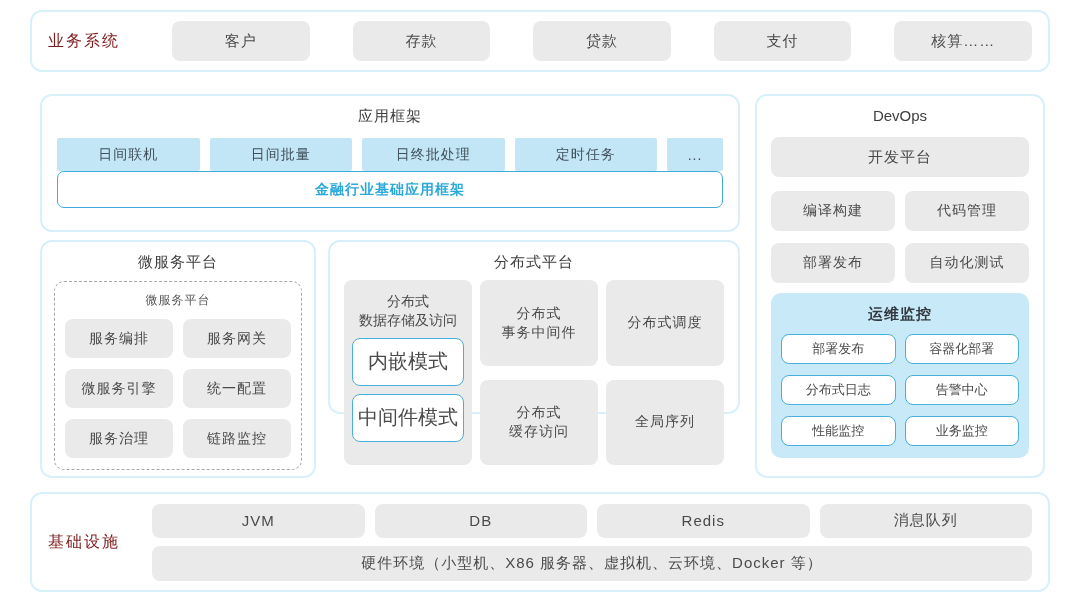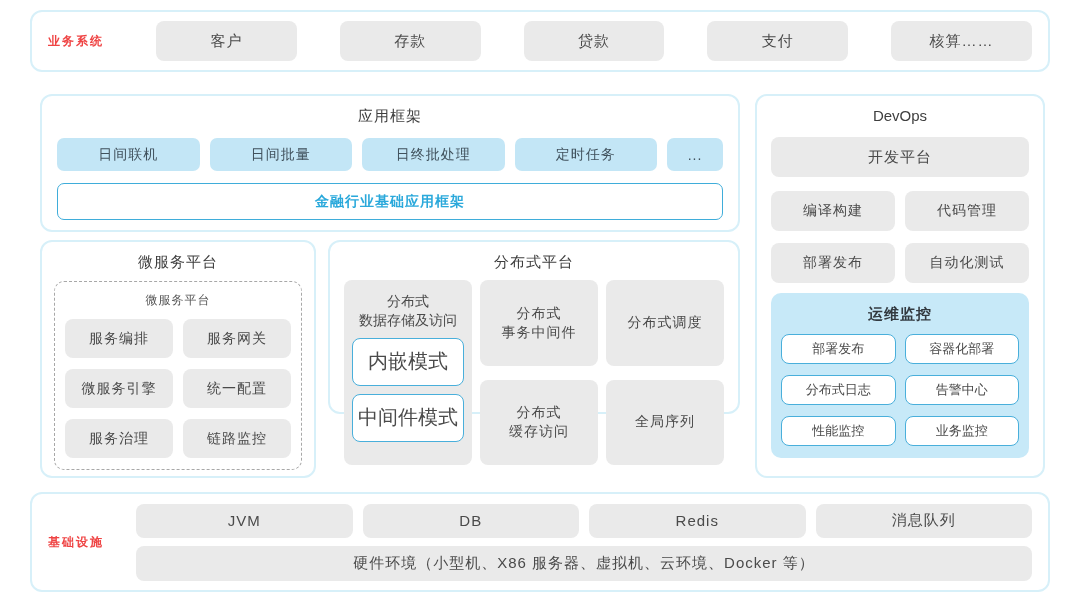--- a/index.html
+++ b/index.html
@@ -5,38 +5,38 @@
   html,body{margin:0;padding:0;background:#ffffff;}
   body{font-family:"Liberation Sans","DejaVu Sans",sans-serif;}
   .canvas{position:relative;width:1080px;height:602px;background:#ffffff;overflow:hidden;}
 
   .card{position:absolute;background:#ffffff;border:2px solid #D7F0F9;border-radius:12px;box-sizing:border-box;}
 
   .card-title{text-align:center;font-size:15px;color:#3E3E3E;font-weight:500;margin-top:11px;letter-spacing:1px;}
 
   .gray-box{background:#EAEAEA;border-radius:8px;display:flex;align-items:center;justify-content:center;
             color:#4A4A4A;font-size:15px;letter-spacing:1px;box-sizing:border-box;}
-  .blue-box{background:#C3E6F6;border-radius:7px;display:flex;align-items:center;justify-content:center;
+  .blue-box{background:#C3E6F6;border-radius:2px;display:flex;align-items:center;justify-content:center;
             color:#40515C;font-size:14px;letter-spacing:1px;box-sizing:border-box;}
   .outline-blue{background:#ffffff;border:1px solid #49AFDB;border-radius:8px;display:flex;align-items:center;
             justify-content:center;color:#4A4A4A;box-sizing:border-box;}
   .multiline{white-space:pre-line;text-align:center;line-height:1.35;}
 
   
   .top-card{left:30px;top:10px;width:1020px;height:62px;display:flex;align-items:center;padding:0 16px;}
-  .side-label{font-size:12px;color:#ef4444;font-weight:700;letter-spacing:2px;flex:0 0 auto;}
+  .side-label{font-size:16px;color:#7f1d1d;font-weight:400;letter-spacing:2px;flex:0 0 auto;}
   .top-row{flex:1;display:flex;gap:43px;margin-left:52px;}
   .top-row .gray-box{flex:1;height:40px;}
 
   
   .framework-card{left:40px;top:94px;width:700px;height:138px;}
   .fw-row{display:flex;gap:10px;margin:12px 15px 0;}
   .fw-row .blue-box{flex:1;height:33px;}
   .fw-row .dots{flex:0 0 56px;}
-  .fw-base{margin:12px 15px 0;height:35px;border:1px solid #3FADDA;border-radius:7px;display:flex;
+  .fw-base{margin:0 15px 0;height:35px;border:1px solid #3FADDA;border-radius:7px;display:flex;
            align-items:center;justify-content:center;color:#2BA9DB;font-weight:700;font-size:14px;letter-spacing:1px;}
 
   
   .micro-card{left:40px;top:240px;width:276px;height:238px;}
   .dashed-box{margin:9px 12px 0;border:1px dashed #A8A8A8;border-radius:10px;padding:6px 10px 11px;box-sizing:border-box;}
   .inner-title{text-align:center;font-size:12px;color:#555555;margin:4px 0 10px;letter-spacing:1px;}
   .grid2{display:grid;grid-template-columns:1fr 1fr;gap:11px 10px;}
   .micro-card .gray-box{height:39px;font-size:14px;}
 
   

